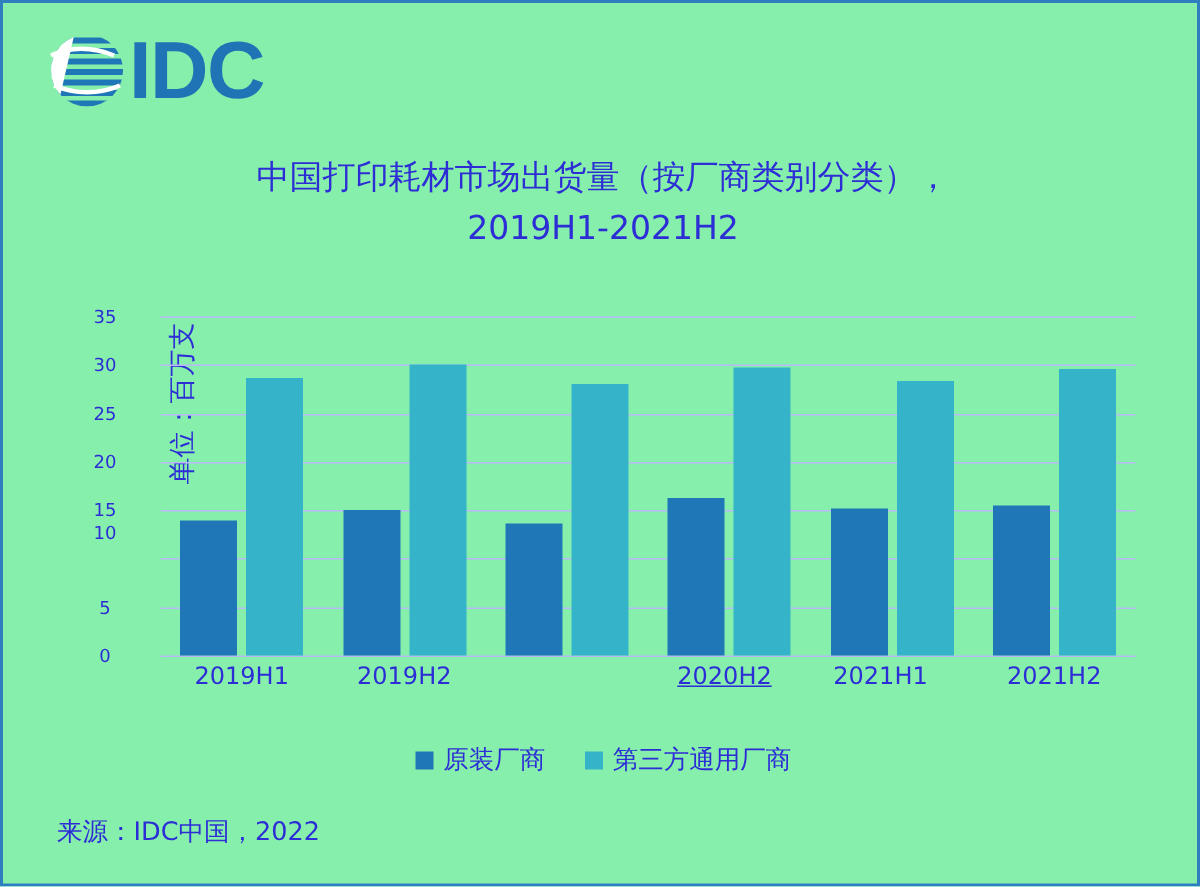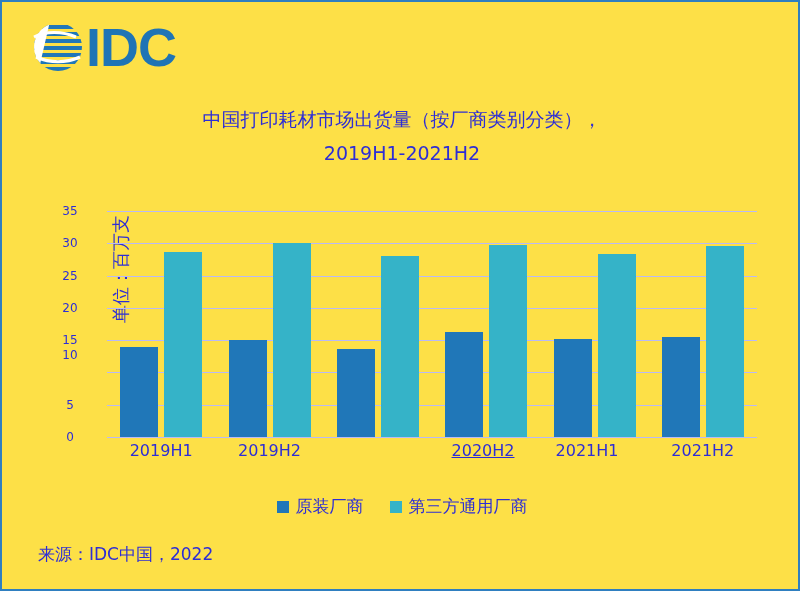--- a/index.html
+++ b/index.html
@@ -7,21 +7,21 @@
     padding: 0;
     background: #ffffff;
   }
   body {
     font-family: "Liberation Sans", "DejaVu Sans", sans-serif;
   }
   #page {
     position: relative;
     width: 800px;
     height: 591px;
-    background: #fde047;
+    background: #86efac;
     box-sizing: border-box;
     border: 2px solid #2f7fc0;
     overflow: hidden;
   }
 
   
   #logo {
     position: absolute;
     left: 30px;
     top: 16px;
@@ -45,21 +45,21 @@
   }
 
   
   #title-block {
     position: absolute;
     left: 60px;
     top: 100px;
     width: 680px;
     text-align: center;
     color: #2d2dd6;
-    font-size: 19px;
+    font-size: 22px;
     line-height: 34px;
     font-family: "DejaVu Sans", "Liberation Sans", sans-serif;
   }
   #title-line1, #title-line2 { display: block; white-space: nowrap; }
 
   
   #chart {
     position: absolute;
     left: 0px;
     top: 195px;

